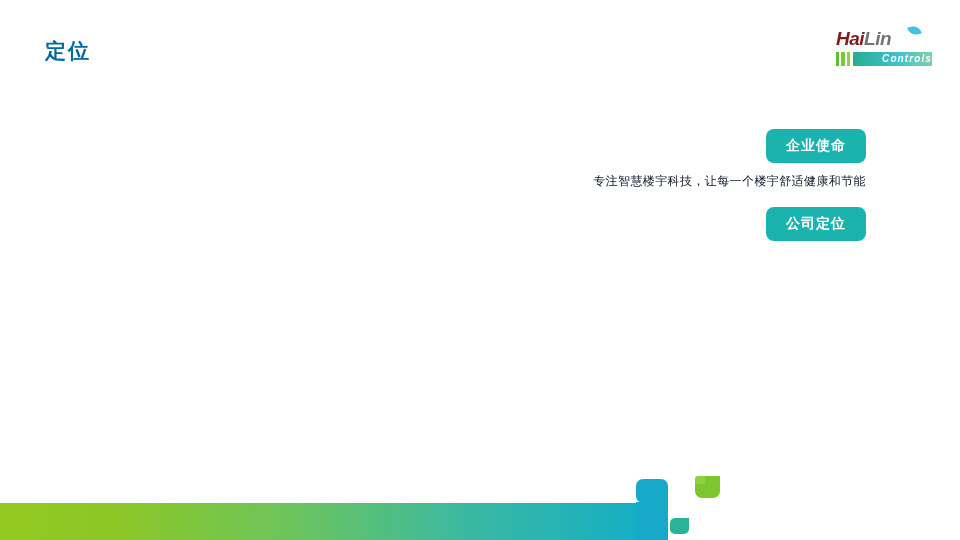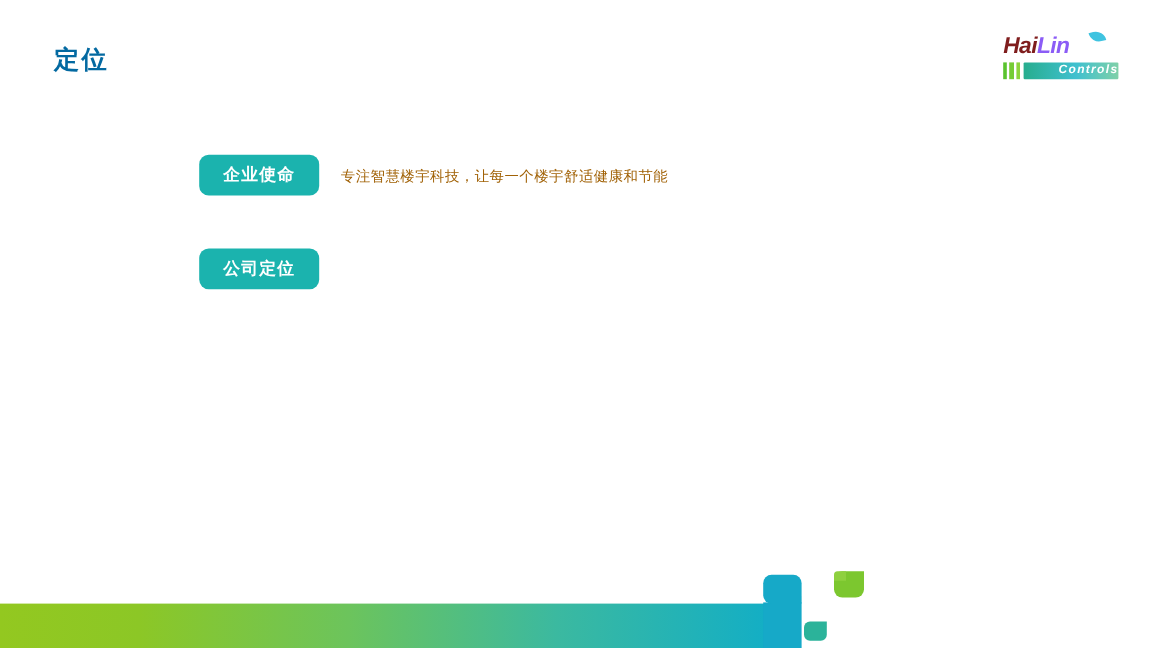--- a/index.html
+++ b/index.html
@@ -49,21 +49,21 @@
     font-weight: bold;
     font-style: italic;
     line-height: 22px;
     letter-spacing: -0.5px;
     white-space: nowrap;
   }
   .logo-hai {
     color: #7f1d1d;
   }
   .logo-lin {
-    color: #8b5cf6;
+    color: #737373;
   }
   .logo-leaf {
     position: absolute;
     left: 72px;
     top: -2px;
     width: 13px;
     height: 9px;
     background: #3fc3e0;
     border-radius: 0 9px 0 9px;
     transform: rotate(-14deg);
@@ -109,42 +109,43 @@
     position: absolute;
     left: 166px;
     top: 129px;
     width: 700px;
   }
   .row {
     position: relative;
     height: 34px;
     margin-bottom: 44px;
     display: flex;
-    align-items: flex-start;
+    align-items: flex-end;
+    flex-direction: column;
   }
   .row:last-child { margin-bottom: 0; }
   .badge {
     width: 100px;
     height: 34px;
     border-radius: 8px;
     background: #1bb3ae;
     color: #ffffff;
     font-size: 14px;
     font-weight: bold;
     letter-spacing: 1px;
     display: flex;
     align-items: center;
     justify-content: center;
     box-sizing: border-box;
     flex: 0 0 auto;
   }
   .row-text {
     margin-left: 18px;
     font-size: 12px;
-    color: #a16207;
+    color: #0f172a;
     letter-spacing: 0.4px;
     white-space: nowrap;
     padding-top: 10px;
   }
 
   
   .bottom-bar {
     position: absolute;
     left: 0;
     bottom: 0;

